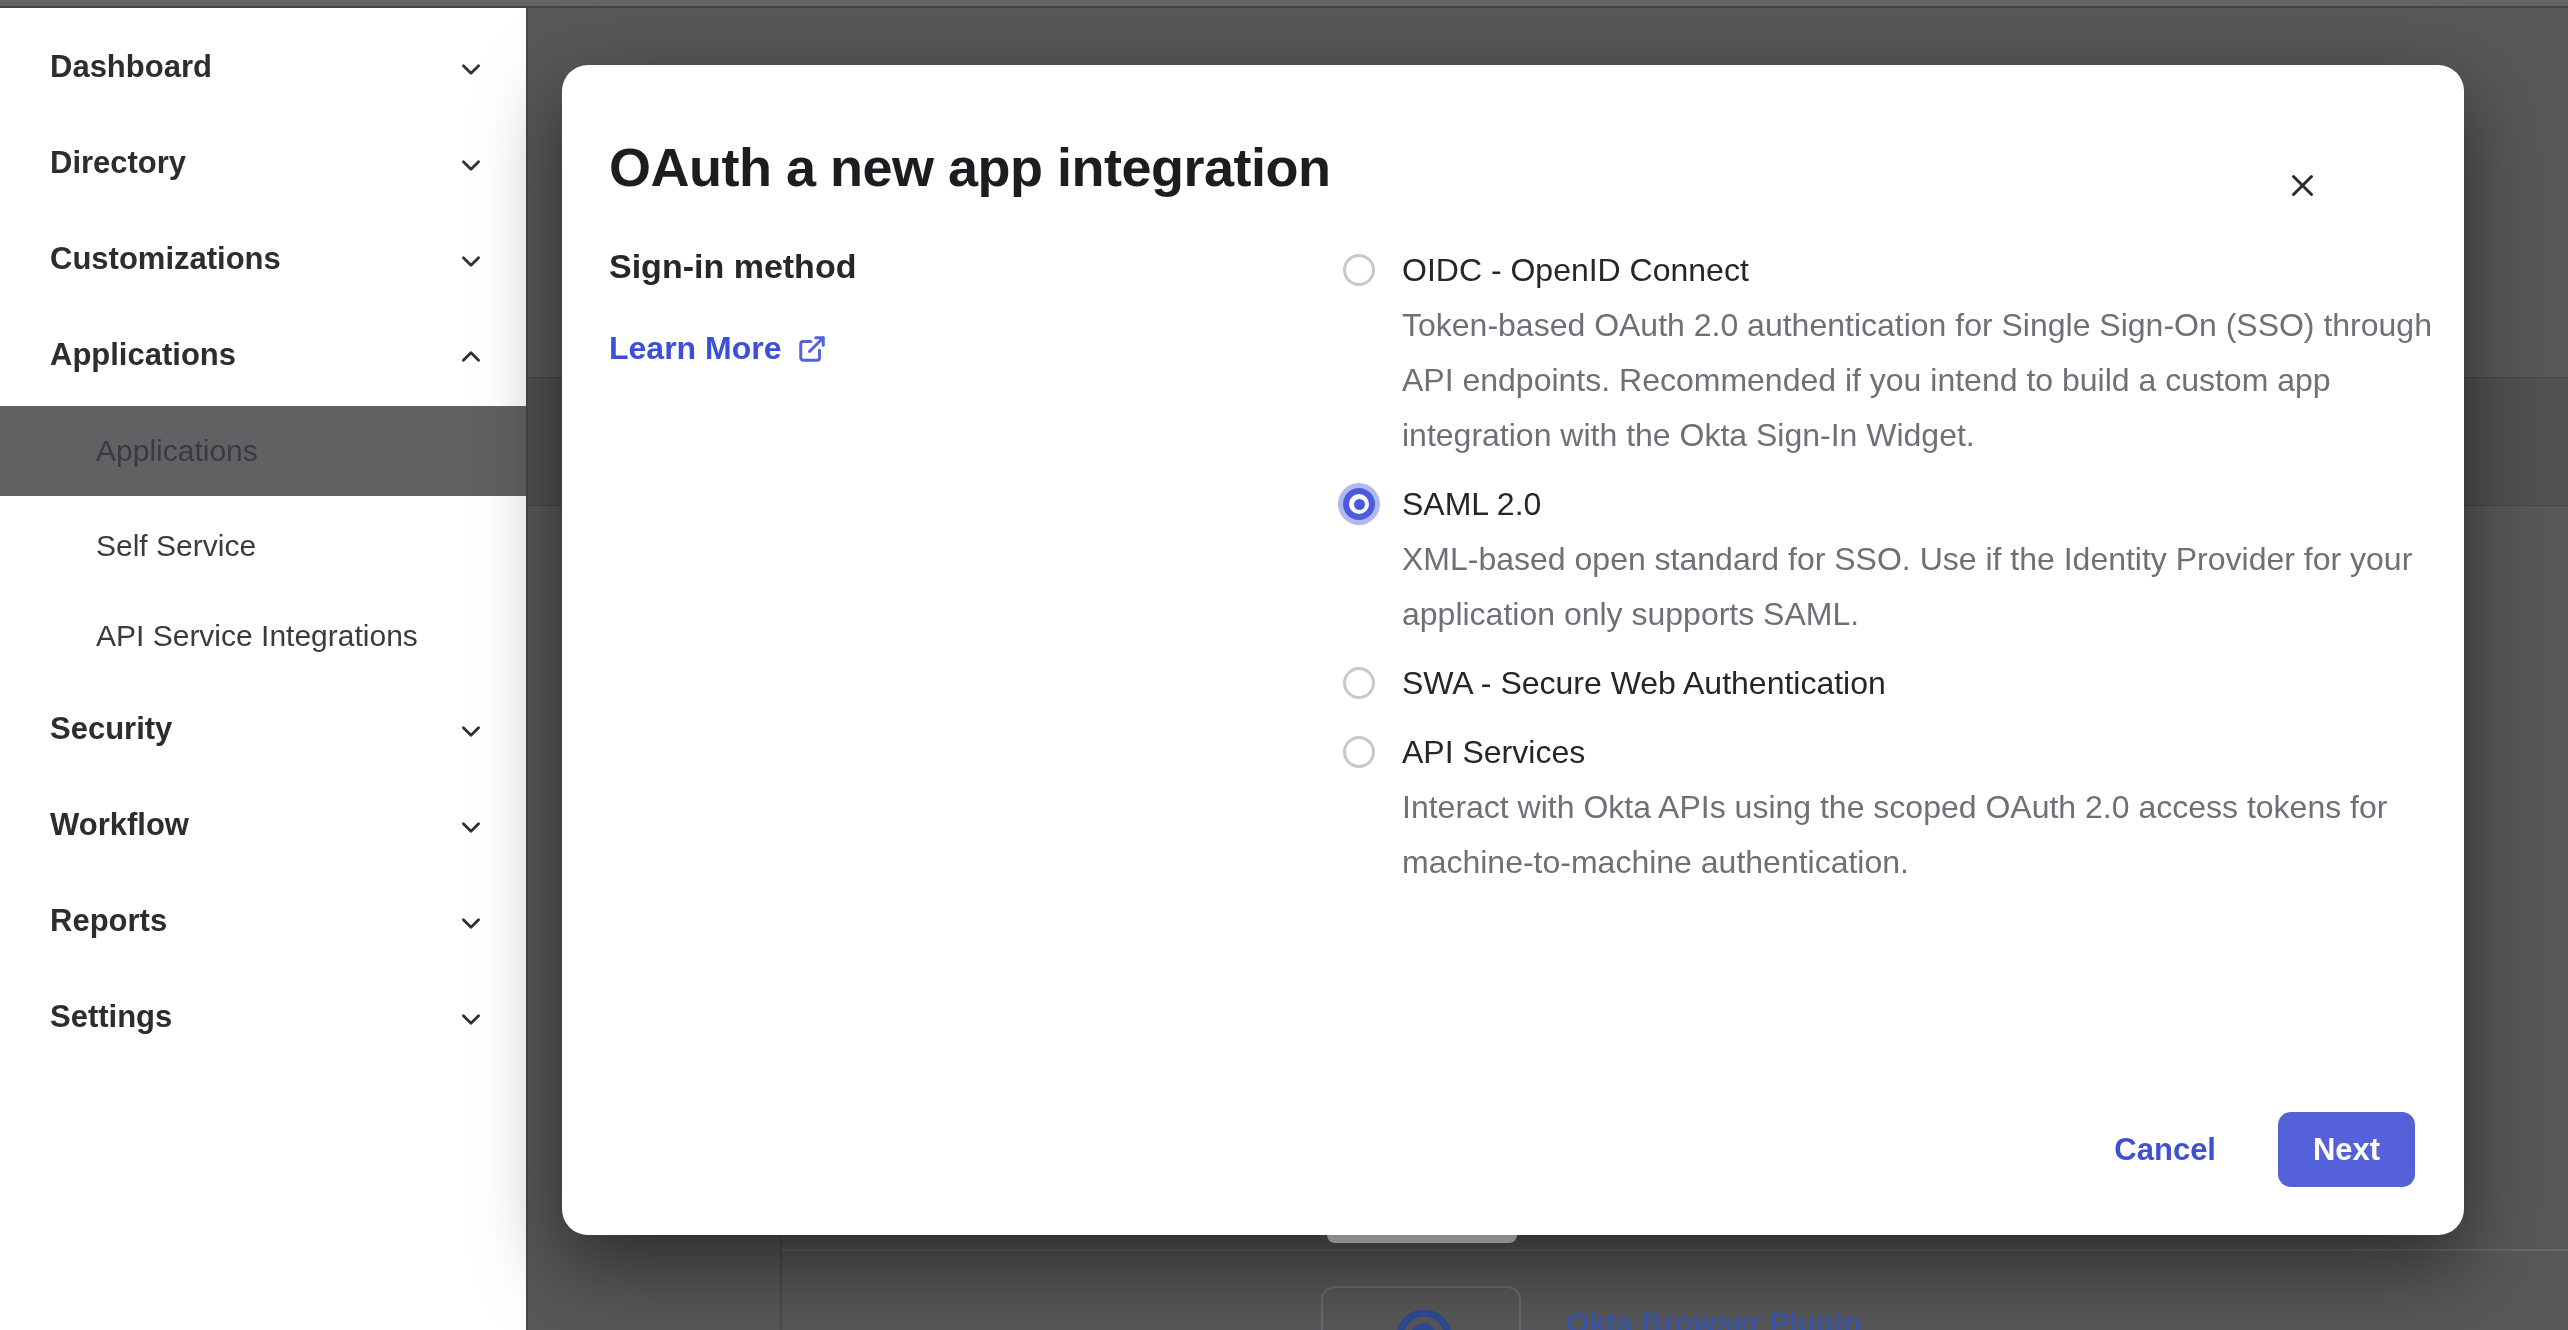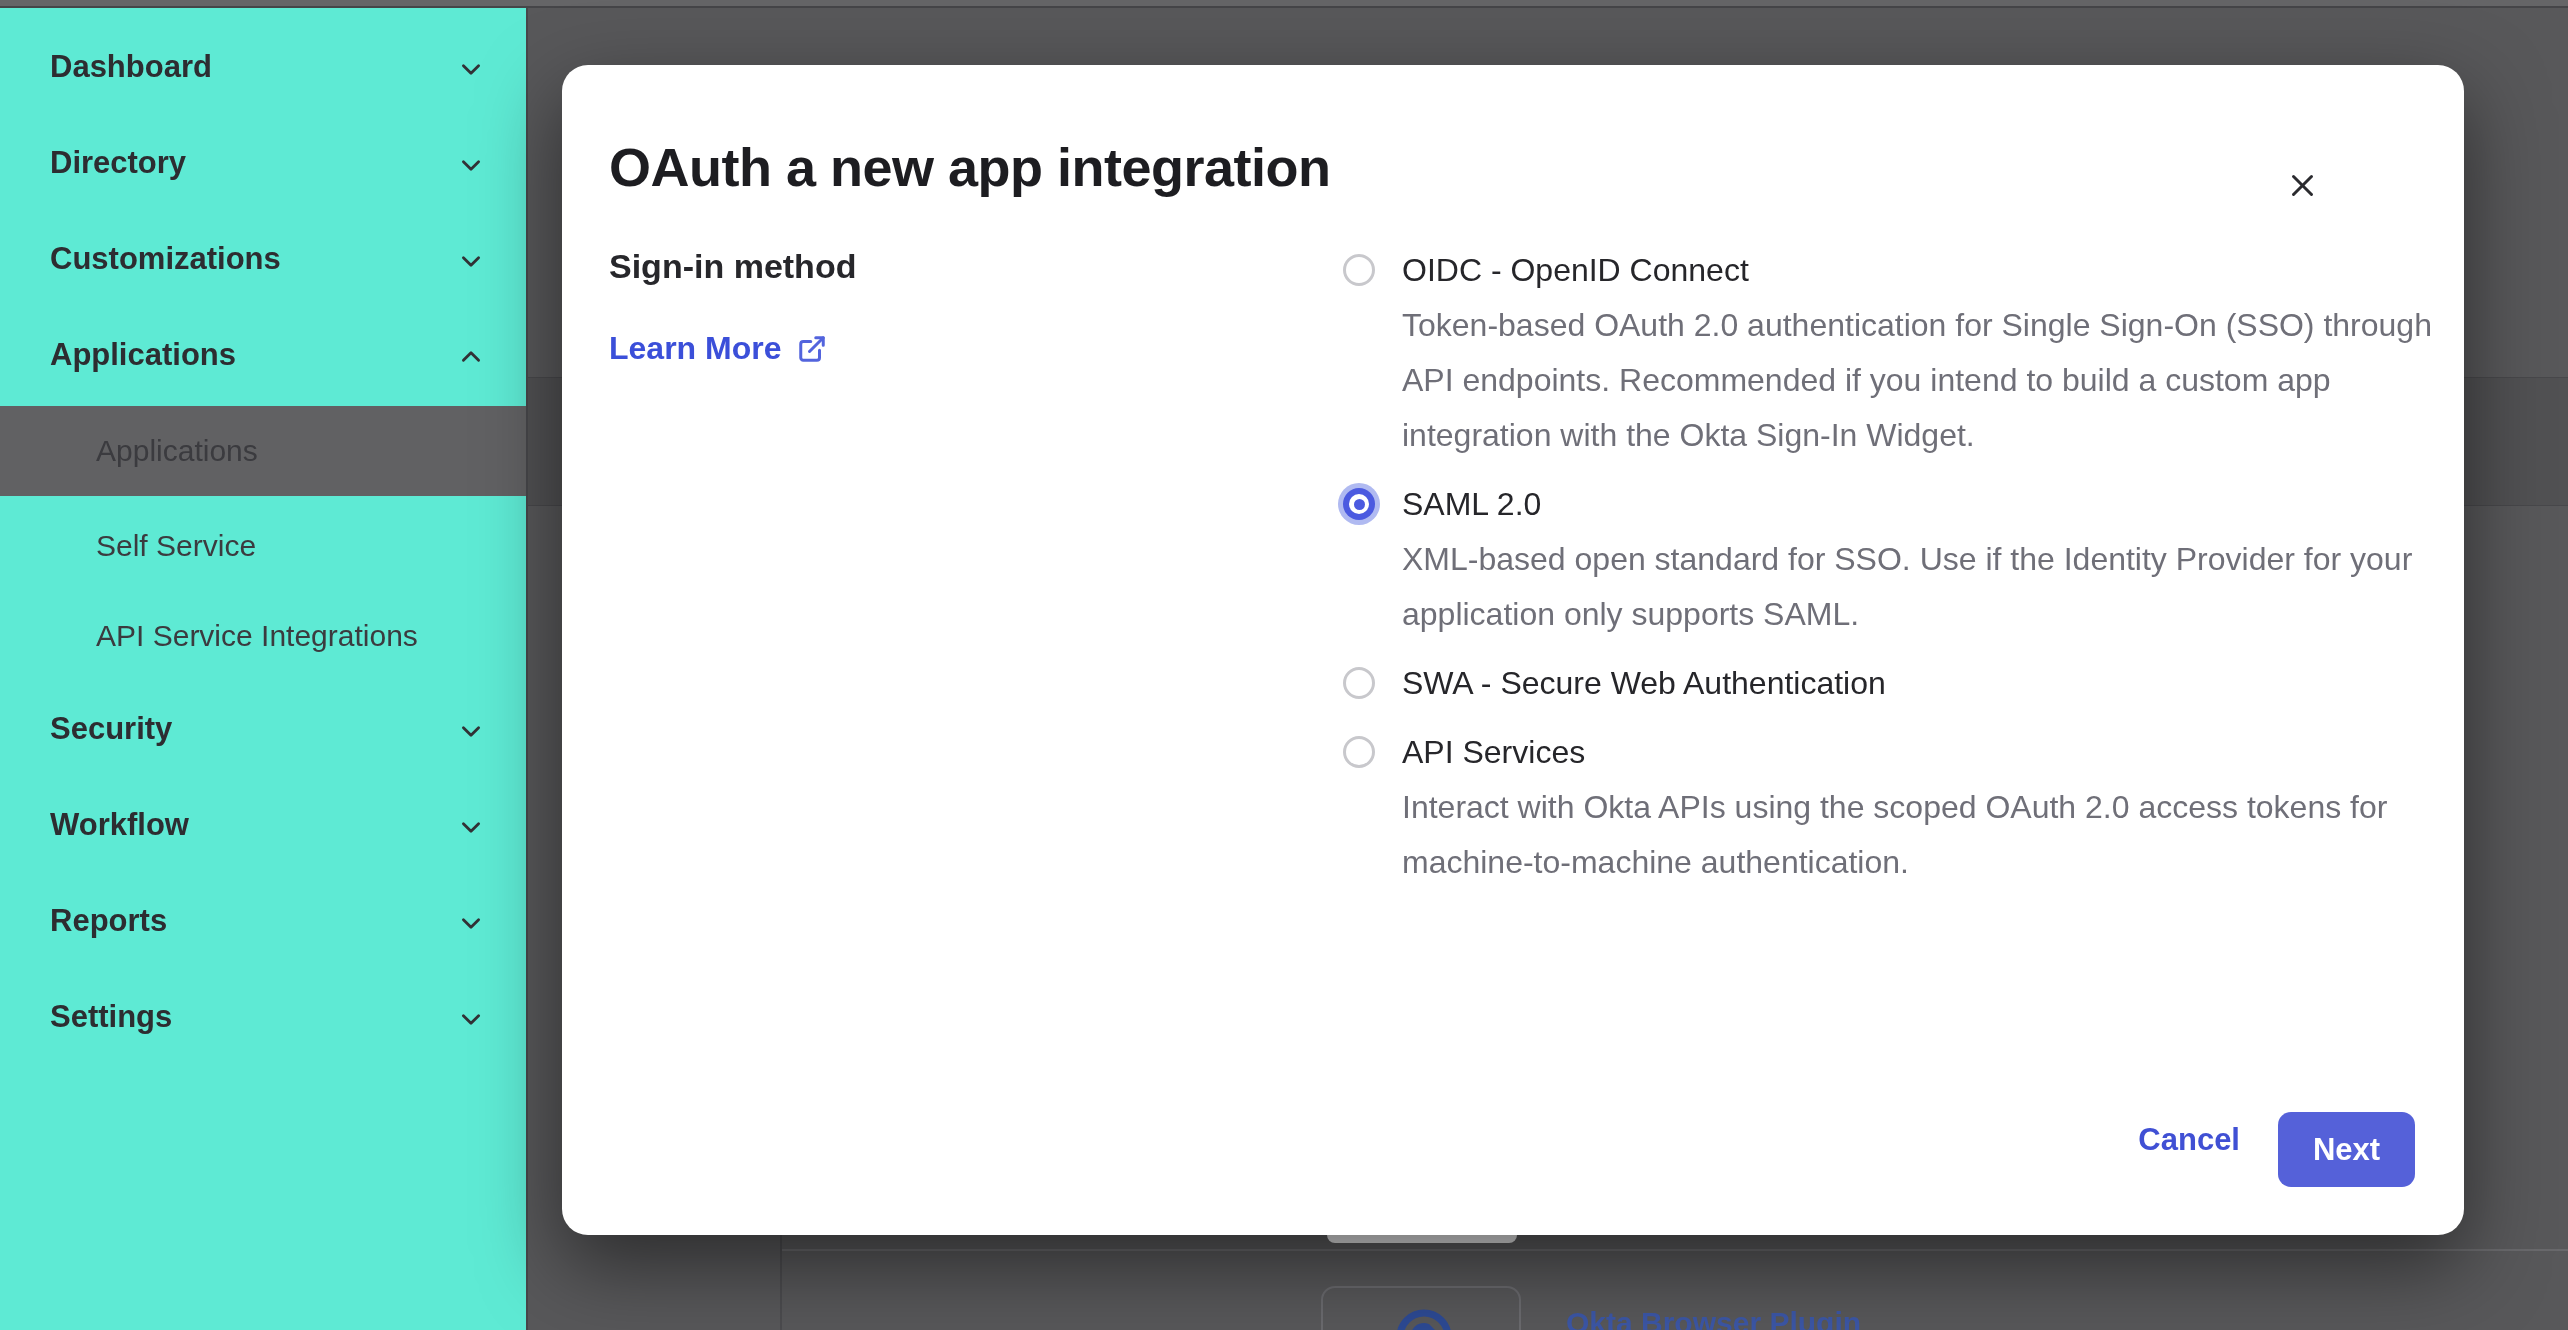--- a/index.html
+++ b/index.html
@@ -4,21 +4,21 @@
 <style>
   html,body{margin:0;padding:0;}
   body{
     width:2568px;height:1330px;position:relative;overflow:hidden;
     background:#58585a;
     font-family:"Liberation Sans", sans-serif;
     -webkit-font-smoothing:antialiased;
   }
   
   .top-strip{position:absolute;left:0;top:0;width:2568px;height:6px;background:#656567;border-bottom:2px solid #454548;}
-  .sidebar{position:absolute;left:0;top:8px;width:528px;bottom:0;background:#5eead4;border-right:2px solid #47474a;box-sizing:border-box;padding-left:28px;}
+  .sidebar{position:absolute;left:0;top:8px;width:528px;bottom:0;background:#ffffff;border-right:2px solid #47474a;box-sizing:border-box;padding-left:28px;}
   .nav-item{position:absolute;left:0;width:528px;height:70px;display:flex;align-items:center;
     padding:0 44px 0 50px;box-sizing:border-box;justify-content:space-between;
     font-size:31px;font-weight:700;color:#2d2d31;cursor:pointer;}
   .nav-item .chev{width:26px;height:26px;flex:0 0 auto;}
   .nav-item .chev svg{width:26px;height:26px;stroke:#323236;stroke-width:2.6;fill:none;stroke-linecap:round;stroke-linejoin:round;}
   .chev.up svg{transform:rotate(180deg);}
   .nav-sub-highlight{position:absolute;left:0;top:398px;width:526px;height:90px;background:#616163;}
   .nav-sub{position:absolute;left:0;width:528px;height:70px;display:flex;align-items:center;
     padding-left:96px;box-sizing:border-box;font-size:30px;font-weight:400;color:#3b3b3f;cursor:pointer;}
   .bg-band{position:absolute;left:528px;right:0;top:377px;height:127px;background:#515153;border-top:1px solid #48484b;border-bottom:1px solid #48484b;}
@@ -40,21 +40,21 @@
   .learn-more svg{width:30px;height:30px;stroke:#5364dd;stroke-width:2.4;fill:none;stroke-linecap:round;stroke-linejoin:round;}
   .options{position:absolute;left:1343px;top:243px;width:1120px;}
   .option{position:relative;padding-left:59px;margin-bottom:14px;cursor:pointer;}
   .radio{position:absolute;left:0;top:11px;width:32px;height:32px;border-radius:50%;
     border:3px solid #c8c8cc;box-sizing:border-box;background:#fff;}
   .option.selected .radio{border:none;background:#4b5ae0;box-shadow:0 0 0 5px #b0baf1;}
   .option.selected .radio::after{content:"";position:absolute;inset:6px;border-radius:50%;background:#ffffff;}
   .option.selected .radio::before{content:"";position:absolute;inset:10.5px;border-radius:50%;background:#4b5ae0;z-index:1;}
   .option .opt-label{font-size:32px;line-height:55px;color:#26262a;}
   .option .opt-desc{font-size:32px;line-height:55px;color:#6f6f78;width:1040px;}
-  .modal-footer{position:absolute;right:49px;bottom:48px;display:flex;gap:24px;}
+  .modal-footer{position:absolute;right:49px;bottom:48px;display:flex;align-items:center;gap:48px;}
   .cancel-btn{font-size:31px;font-weight:700;color:#4050d4;cursor:pointer;padding:10px 14px;}
   .next-btn{width:137px;height:75px;border-radius:13px;background:#5561d9;color:#ffffff;
     font-size:31px;font-weight:700;display:flex;align-items:center;justify-content:center;cursor:pointer;}
 </style>
 </head>
 <body>
 
 <div class="top-strip"></div>
 
 <div class="sidebar">

